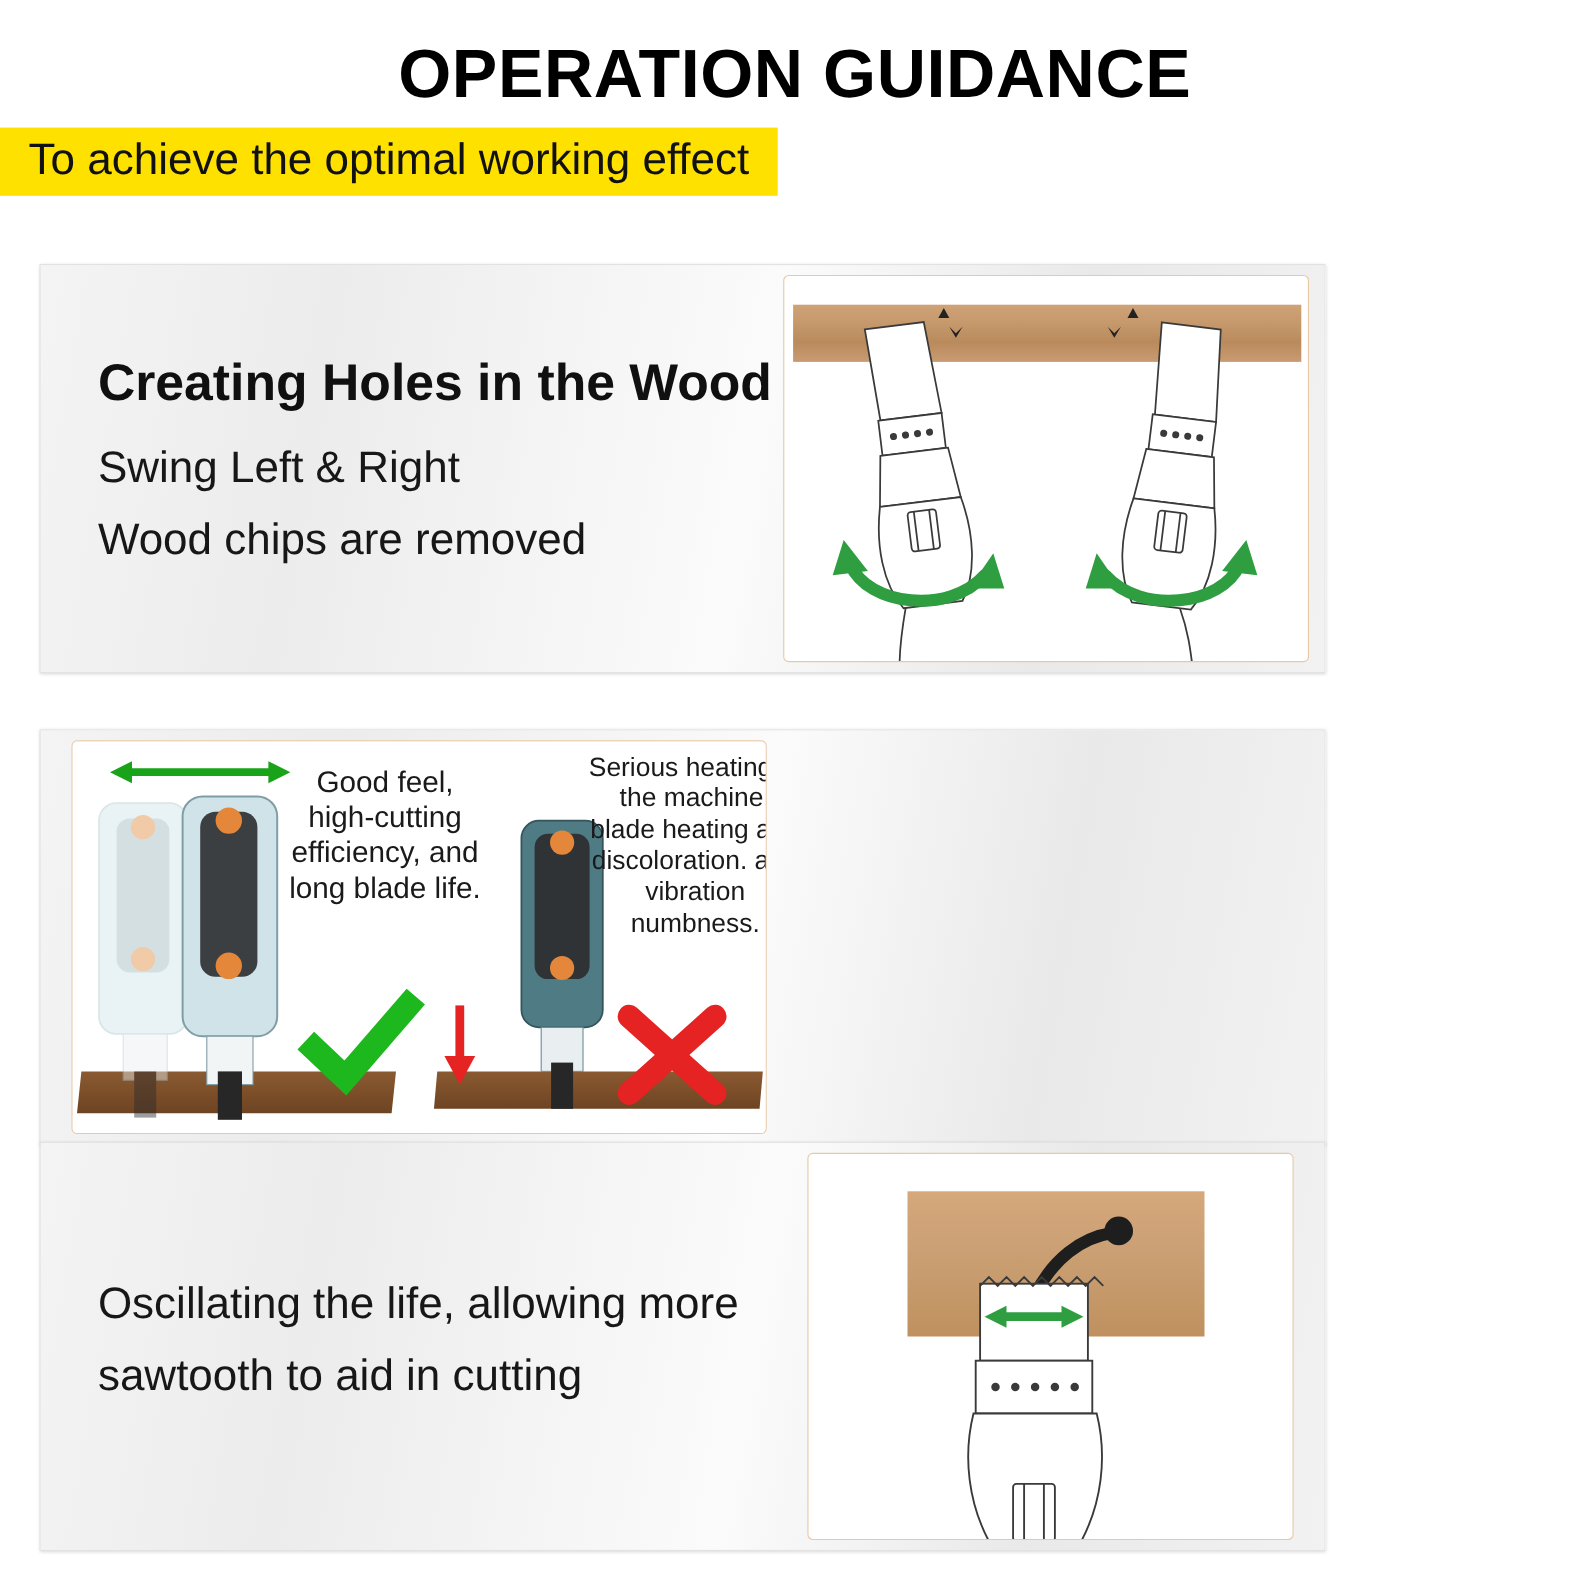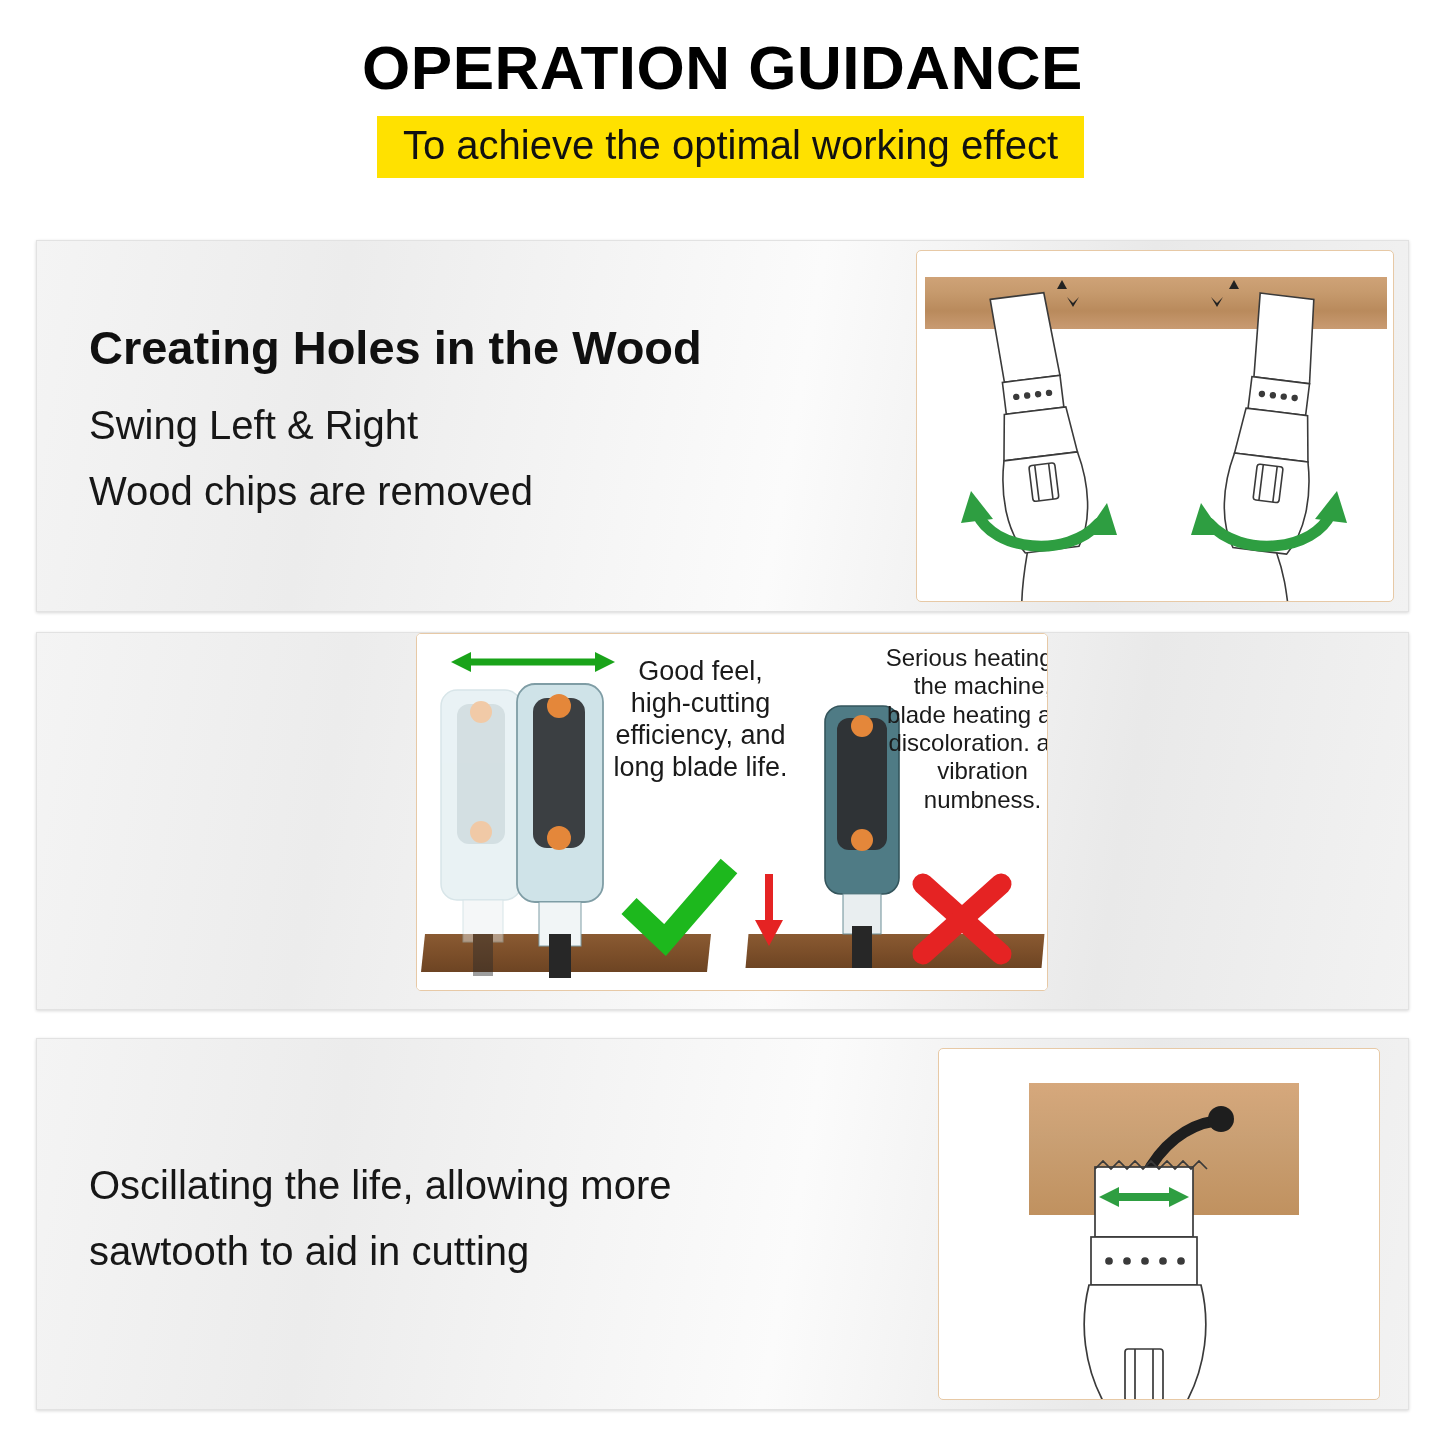--- a/index.html
+++ b/index.html
@@ -23,46 +23,45 @@
   .header-title {
     font-size: 62px;
     font-weight: bold;
     letter-spacing: 0.5px;
     color: #000000;
     line-height: 1.1;
   }
   .header-sub-wrap {
     margin-top: 14px;
     display: flex;
-    justify-content: center;
-    margin-left: 16px;
+    justify-content: flex-start;
   }
   .header-sub {
     background: #FFE100;
     color: #111111;
     font-size: 40px;
     padding: 6px 26px 10px 26px;
     line-height: 1.15;
     white-space: nowrap;
   }
 
   
   .panel {
     position: absolute;
     left: 36px;
-    width: 1373px;
+    width: 1169px;
     background: linear-gradient(100deg, #f4f4f4 0%, #ececec 22%, #fbfbfb 55%, #e9e9e9 78%, #f2f2f2 100%);
     box-shadow: 0 1px 3px rgba(0,0,0,0.16);
     border: 1px solid #e2e2e2;
     box-sizing: border-box;
     display: flex;
     align-items: center;
   }
   #panel-1 { top: 240px; height: 372px; }
-  #panel-2 { top: 632px; height: 378px; flex-direction: column; }
+  #panel-2 { top: 663px; height: 378px; }
   #panel-3 { top: 1038px; height: 372px; }
 
   .panel-text-left {
     padding-left: 52px;
     flex: 1 1 auto;
   }
   .panel-text-right {
     padding-left: 26px;
     padding-right: 30px;
     flex: 1 1 auto;

